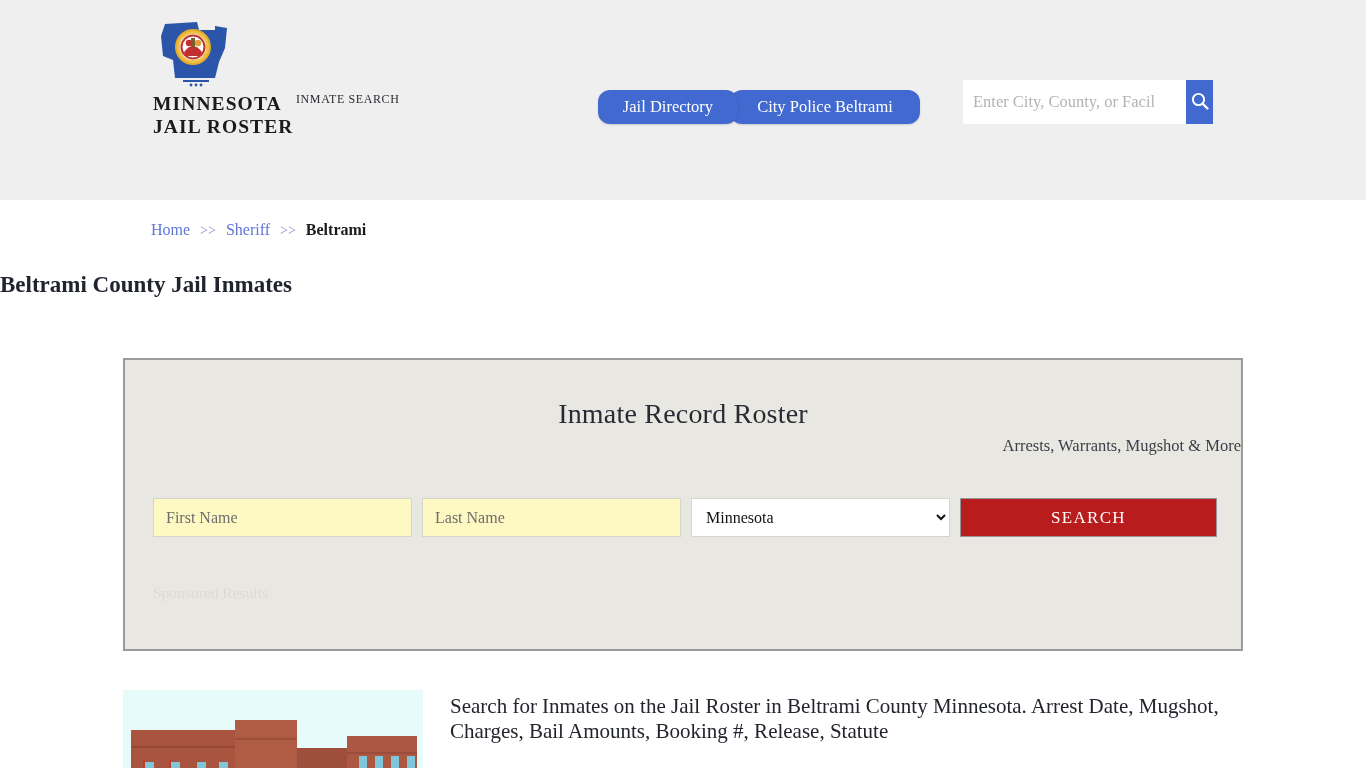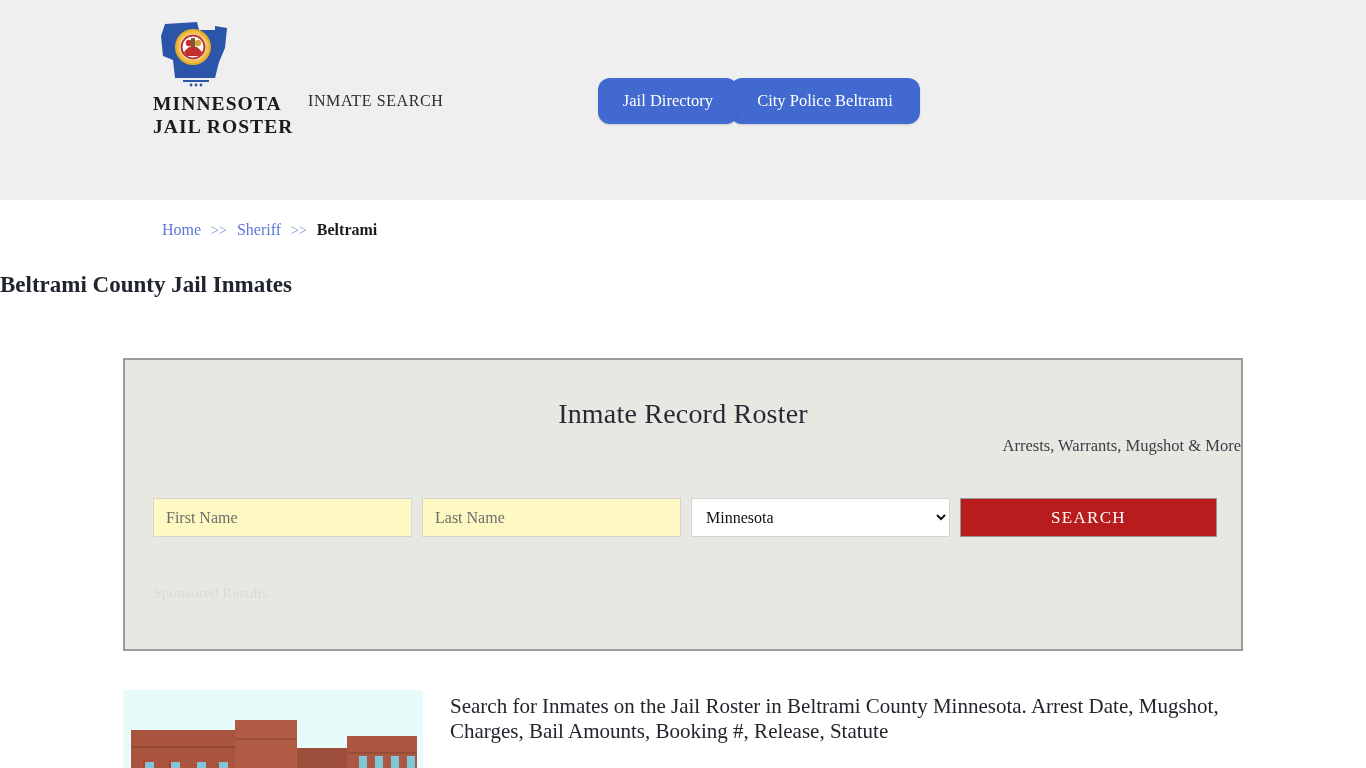--- a/index.html
+++ b/index.html
@@ -44,41 +44,41 @@
     font-family: "Liberation Serif", "DejaVu Serif", serif;
     font-weight: bold;
     font-size: 19.5px;
     letter-spacing: 1.1px;
     line-height: 23px;
     color: #1b1b1b;
     white-space: nowrap;
   }
   .tagline {
     position: absolute;
-    left: 185px;
+    left: 173px;
     top: 92px;
-    font-size: 16px;
+    font-size: 12px;
     letter-spacing: 0.6px;
     color: #2b2b33;
     white-space: nowrap;
   }
 
   .nav-tabs {
     position: absolute;
     left: 475px;
     top: 78px;
     height: 46px;
   }
   .nav-tab {
     position: absolute;
-    top: 0;
+    top: 12px;
     display: flex;
     align-items: center;
     justify-content: center;
-    height: 46px;
+    height: 34px;
     background: #4169cf;
     color: #ffffff;
     font-size: 16.5px;
     border-radius: 12px;
     text-decoration: none;
     padding: 0 17px;
     box-shadow: 0 1px 2px rgba(0,0,0,0.15);
     cursor: pointer;
     white-space: nowrap;
   }
@@ -113,21 +113,21 @@
     display: flex;
     align-items: center;
     justify-content: center;
     cursor: pointer;
     padding: 0;
   }
 
   
   .breadcrumb {
     position: absolute;
-    left: 162px;
+    left: 151px;
     top: 221px;
     font-size: 16px;
     color: #222;
     white-space: nowrap;
   }
   .breadcrumb a { color: #5f75d8; text-decoration: none; }
   .breadcrumb .sep { color: #7b8bd8; margin: 0 6px; font-size: 14px; }
   .breadcrumb .current { color: #1b1b1b; font-weight: bold; }
 
   
@@ -269,20 +269,31 @@
       <span class="brand-name">JAIL ROSTER</span>
     </a>
 
     <div class="tagline">INMATE SEARCH</div>
 
     <div class="nav-tabs">
       <a class="nav-tab nav-tab-1" href="#">Jail Directory</a>
       <a class="nav-tab nav-tab-2" href="#">City Police Beltrami</a>
     </div>
 
+    <div class="header-search">
+      <input class="header-search-input" type="text" placeholder="Enter City, County, or Facil" style="">
+      <button class="header-search-btn">
+        <span>
+          <svg width="20" height="20" viewBox="0 0 20 20" xmlns="http://www.w3.org/2000/svg">
+            <circle cx="8.5" cy="8.5" r="5.6" fill="none" stroke="#ffffff" stroke-width="1.9"></circle>
+            <line x1="12.6" y1="12.6" x2="17.5" y2="17.5" stroke="#ffffff" stroke-width="2.3" stroke-linecap="round"></line>
+          </svg>
+        </span>
+      </button>
+    </div>
 
   </div>
 </div>
 
 <div class="breadcrumb">
   <a href="#">Home</a>
   <span class="sep">&gt;&gt;</span>
   <a href="#">Sheriff</a>
   <span class="sep">&gt;&gt;</span>
   <span class="current">Beltrami</span>

